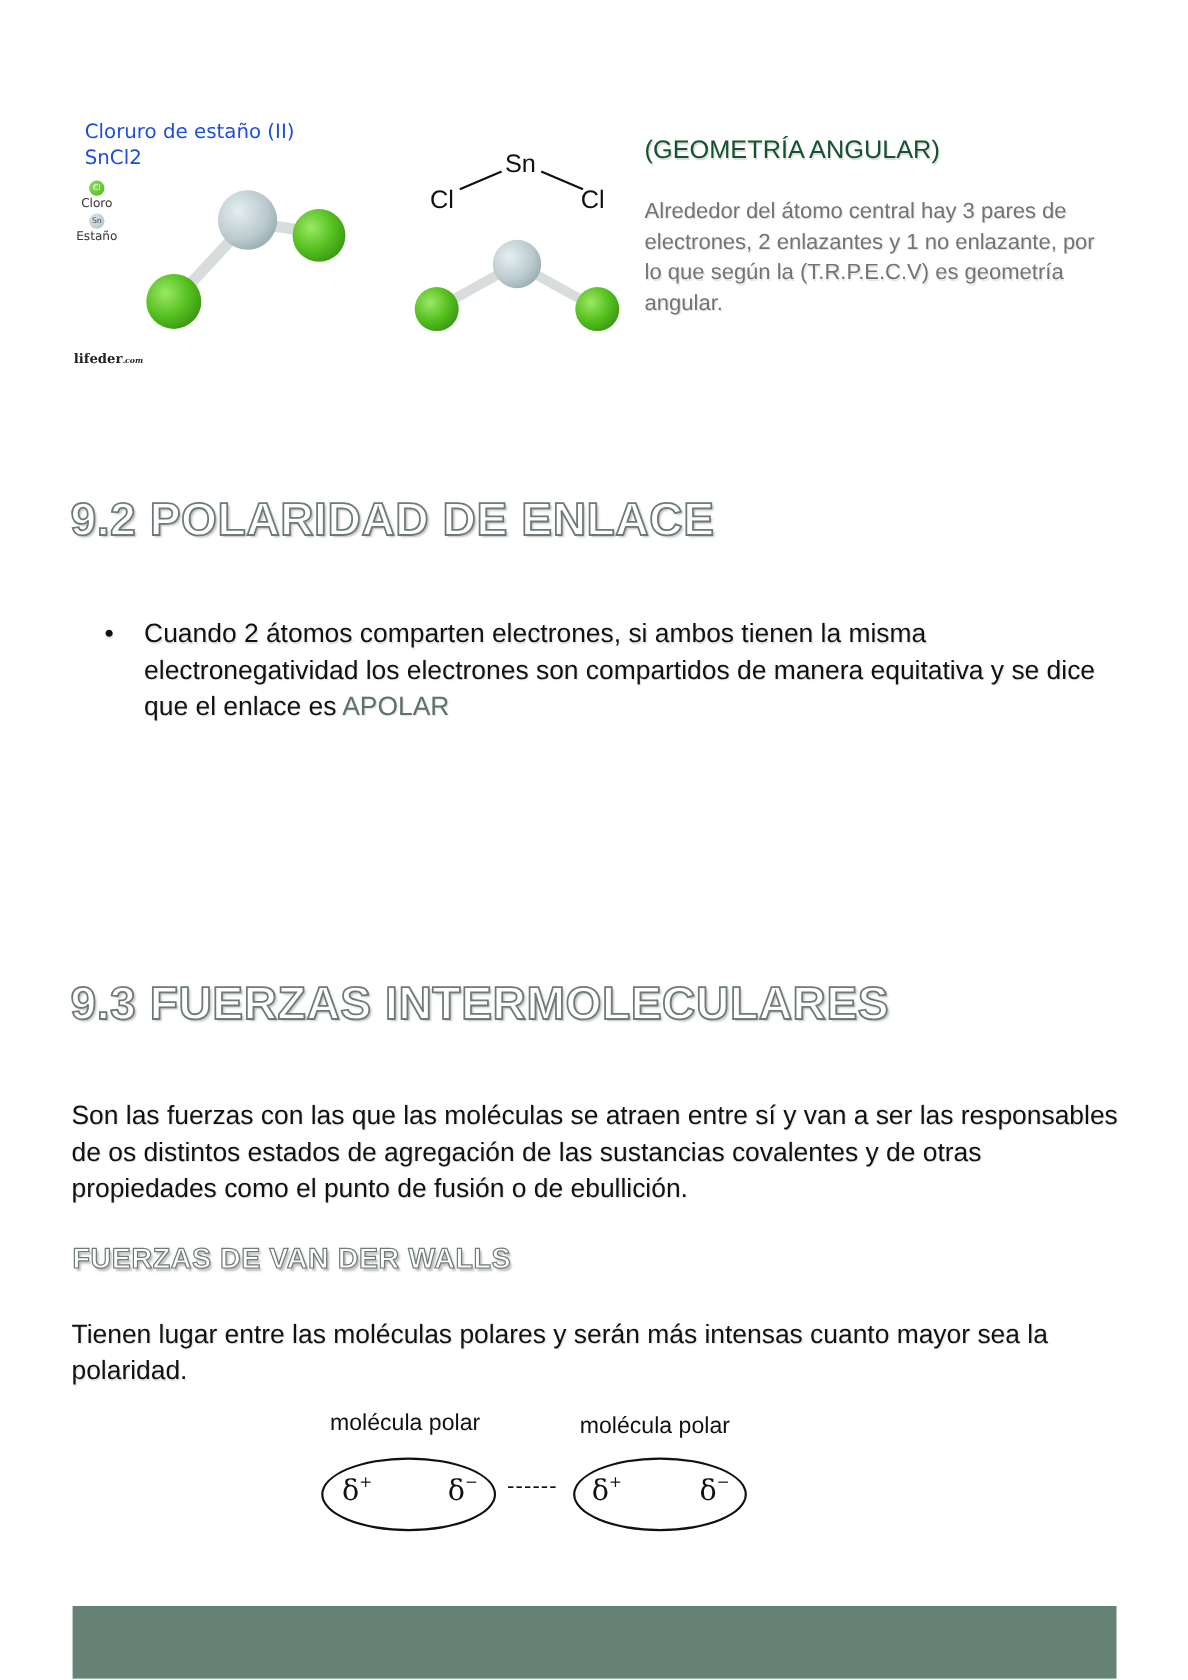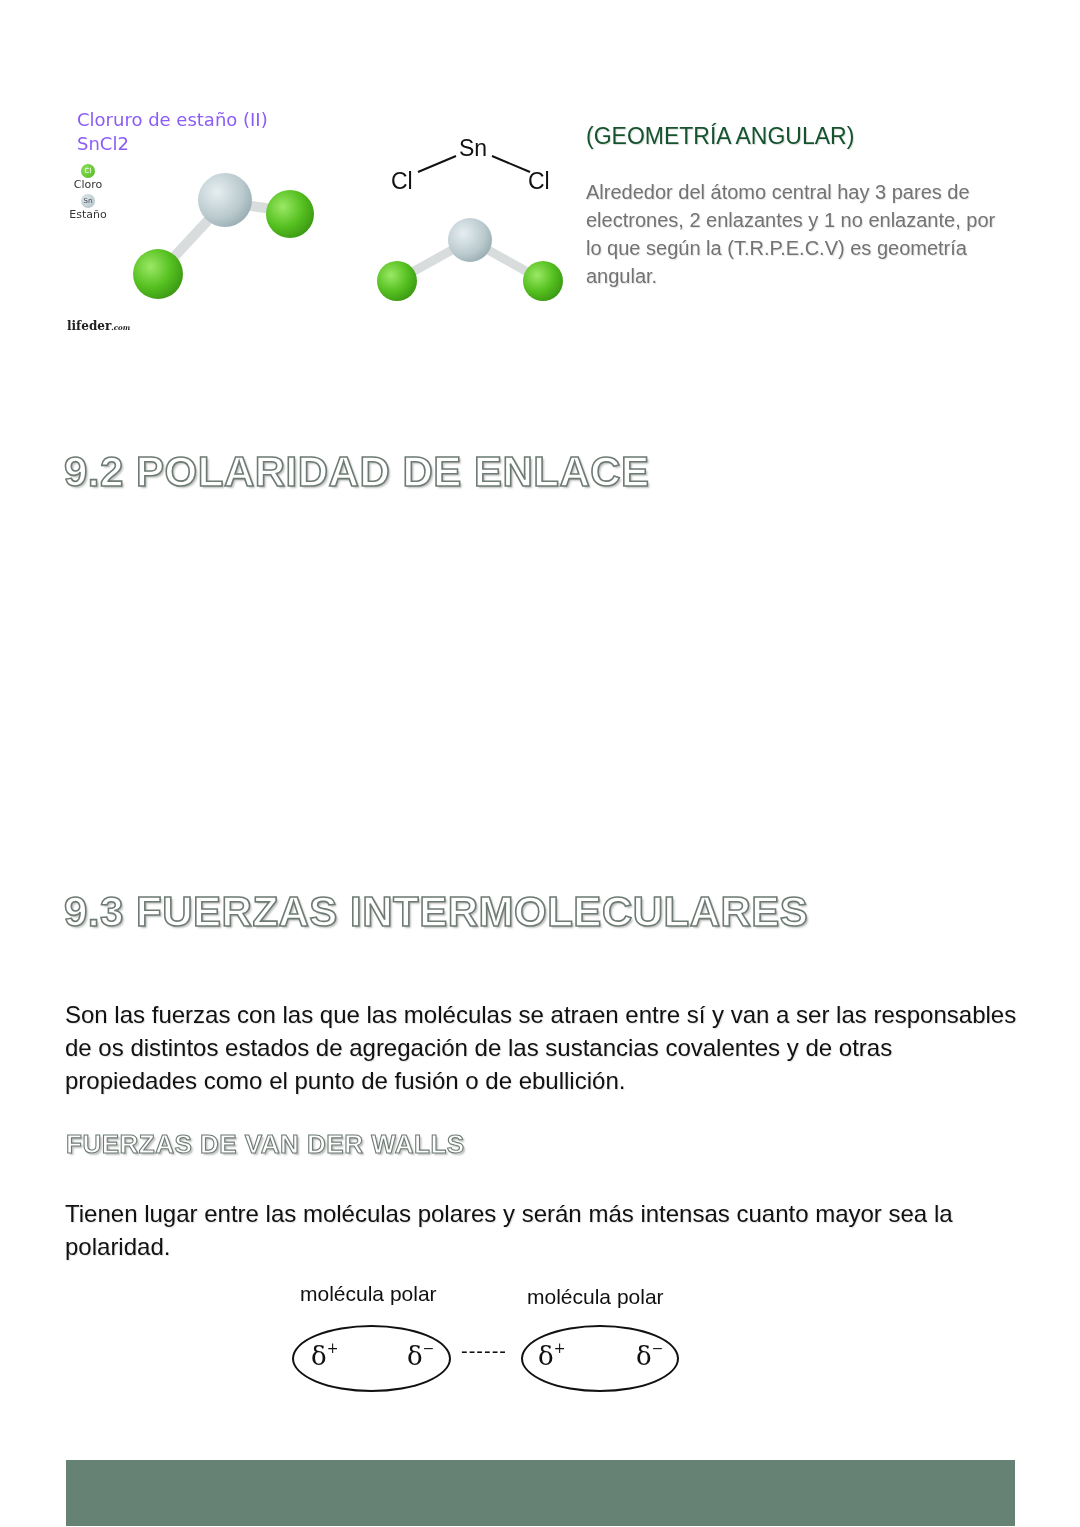--- a/index.html
+++ b/index.html
@@ -1,21 +1,21 @@
 <!DOCTYPE html>
 <html><head>
 <meta charset="utf-8">
 <style>
   html, body { margin:0; padding:0; background:#ffffff; }
   body { width:1080px; height:1527px; position:relative; overflow:hidden;
          font-family:"Liberation Sans", sans-serif; color:#111; }
   .abs { position:absolute; }
 
   
-  .fig1-title { left:77px; top:108px; font-family:"DejaVu Sans", sans-serif; font-size:18px; line-height:24px; color:#8b5cf6; }
+  .fig1-title { left:77px; top:108px; font-family:"DejaVu Sans", sans-serif; font-size:18px; line-height:24px; color:#1d4ed8; }
   .legend { left:66px; top:164px; width:44px; text-align:center; font-family:"DejaVu Sans", sans-serif; font-size:11px; color:#333; line-height:13px; }
   .legend .dot { width:14px; height:14px; border-radius:50%; margin:0 auto; font-size:7px; line-height:14px; text-align:center; }
   .legend .cl { background:radial-gradient(circle at 35% 35%, #8ee05a, #4bb51c); color:#fff; }
   .legend .sn { background:radial-gradient(circle at 35% 35%, #dfe8ea, #a9bcc1); color:#445; margin-top:3px; }
   .lifeder { left:67px; top:319px; font-family:"DejaVu Serif", serif; font-weight:bold; font-size:12px; color:#222; }
   .lifeder small { font-size:7px; font-style:italic; }
 
   
   .geo-title { left:586px; top:123px; font-size:23px; color:#14532d; text-shadow:1px 1px 1px rgba(0,0,0,0.15); }
   .geo-text { left:586px; top:178px; width:430px; font-size:20px; line-height:28px; color:#737373; text-shadow:1px 1px 1px rgba(0,0,0,0.12); }
@@ -106,20 +106,21 @@
 </svg>
 <div class="abs" style="left:459px;top:135px;font-size:23px;">Sn</div>
 <div class="abs" style="left:391px;top:168px;font-size:23px;">Cl</div>
 <div class="abs" style="left:528px;top:168px;font-size:23px;">Cl</div>
 
 <div class="abs geo-title">(GEOMETRÍA ANGULAR)</div>
 <div class="abs geo-text">Alrededor del átomo central hay 3 pares de electrones, 2 enlazantes y 1 no enlazante, por lo que según la (T.R.P.E.C.V) es geometría angular.</div>
 
 <div class="abs h-outline h92">9.2 POLARIDAD DE ENLACE</div>
 <ul class="abs bullets">
+  <li><span>Cuando 2 átomos comparten electrones, si ambos tienen la misma electronegatividad los electrones son compartidos de manera equitativa y se dice que el enlace es </span><span class="accent">APOLAR</span></li>
 </ul>
 
 <div class="abs h-outline h93">9.3 FUERZAS INTERMOLECULARES</div>
 <div class="abs para">Son las fuerzas con las que las moléculas se atraen entre sí y van a ser las responsables de os distintos estados de agregación de las sustancias covalentes y de otras propiedades como el punto de fusión o de ebullición.</div>
 <div class="abs h-outline hvdw">FUERZAS DE VAN DER WALLS</div>
 <div class="abs para2">Tienen lugar entre las moléculas polares y serán más intensas cuanto mayor sea la polaridad.</div>
 
 <div class="abs mol-label" style="left:300px;top:1282px">molécula polar</div>
 <div class="abs mol-label" style="left:527px;top:1285px">molécula polar</div>
 

